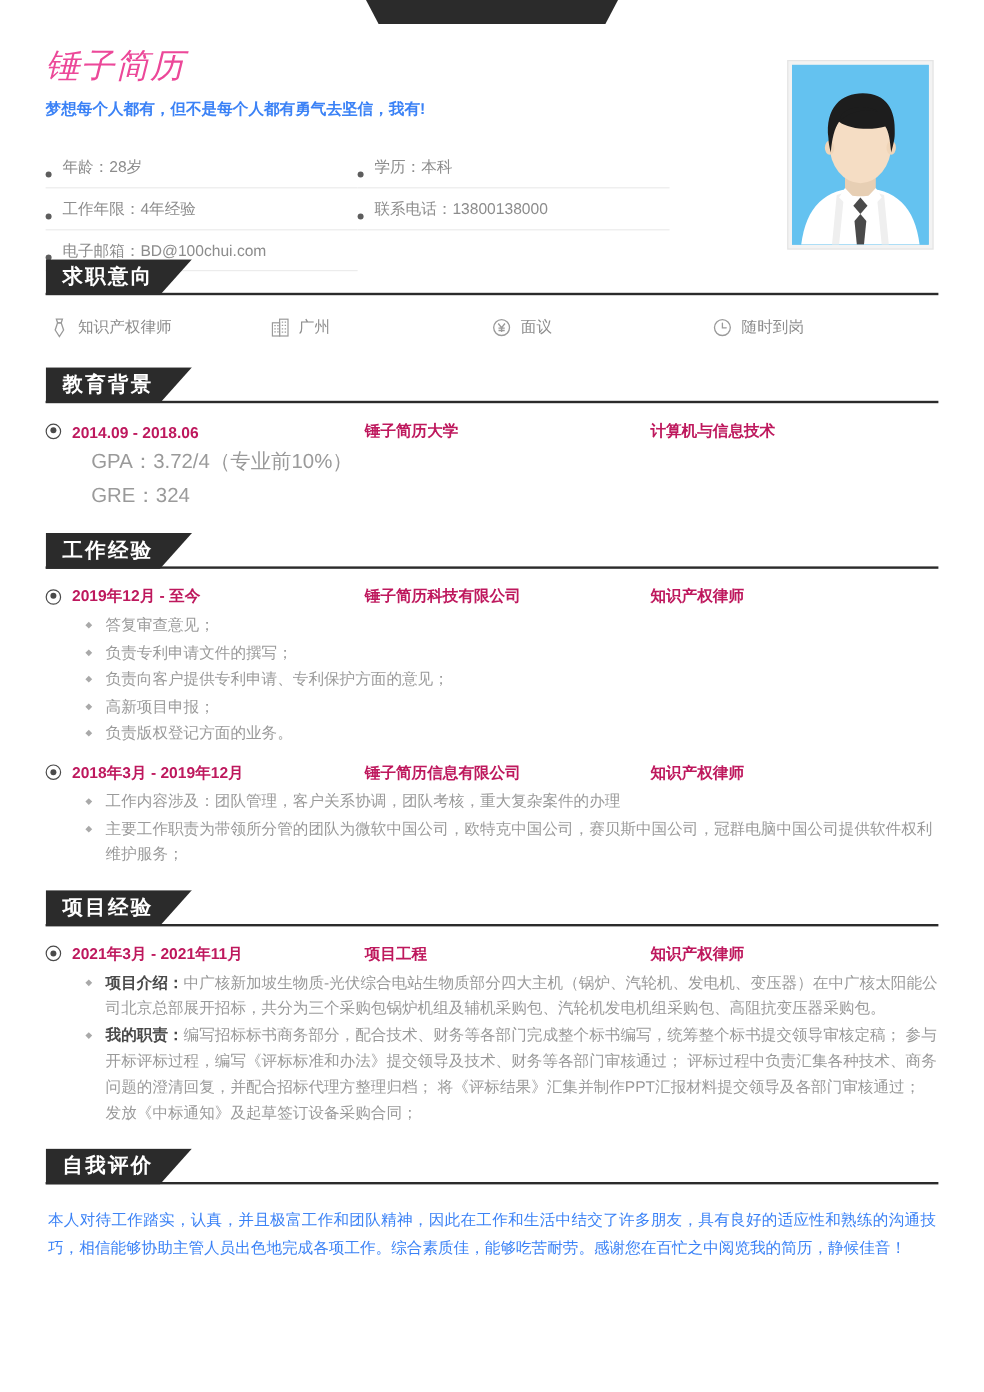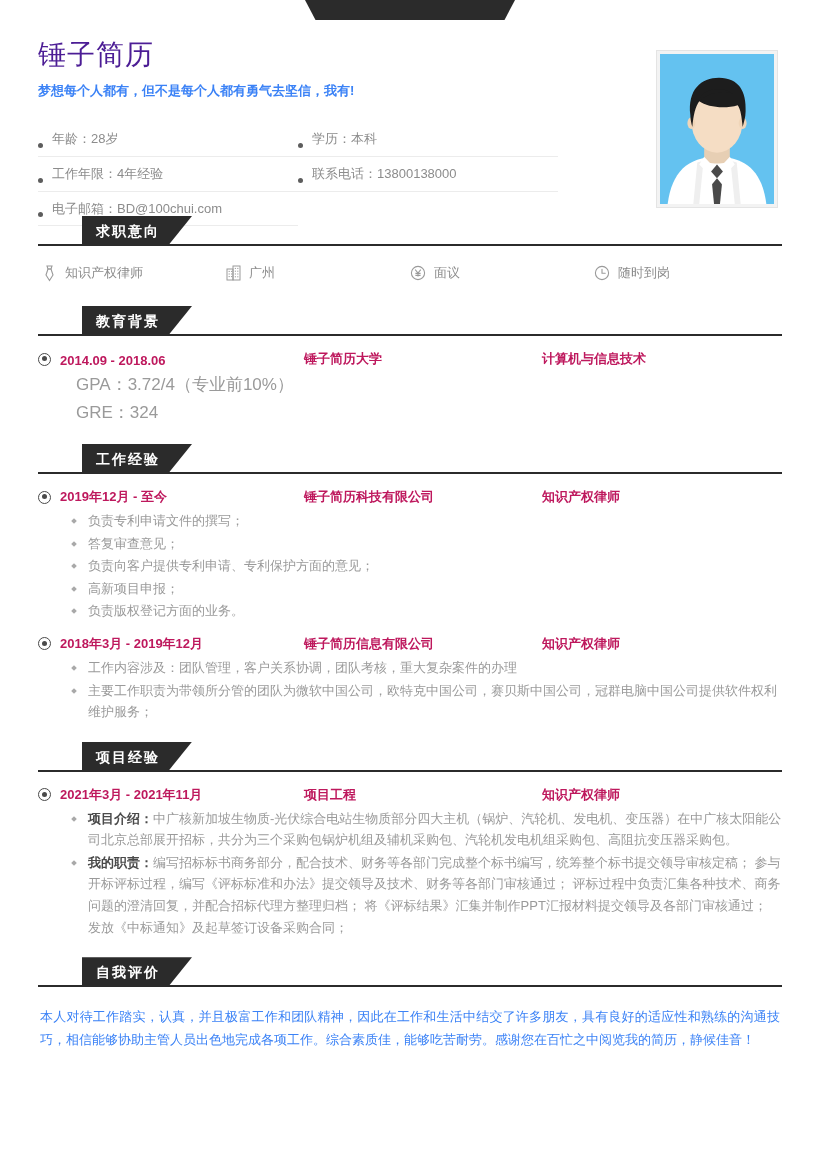--- a/index.html
+++ b/index.html
@@ -45,25 +45,26 @@
 
   
   .header {
     position: relative;
     padding-top: 38px;
     height: 200px;
     box-sizing: border-box;
   }
   .name {
     font-size: 28px;
-    color: #4c1d95;
+    color: #ec4899;
     font-weight: 400;
     letter-spacing: 1px;
     margin: 0 0 10px 0;
     line-height: 1.2;
+    font-style: italic;
   }
   .motto {
     font-size: 13px;
     color: #3b82f6;
     margin: 0 0 22px 0;
     line-height: 1.4;
     font-weight: bold;
   }
 
   .contact-grid {
@@ -119,28 +120,27 @@
     position: relative;
     height: 30px;
     margin-bottom: 4px;
   }
   .sec-tab {
     position: absolute;
     left: 0; top: 0;
     height: 30px;
     background: #2b2b2b;
     color: #ffffff;
-    font-size: 14px;
+    font-size: 17px;
     font-weight: bold;
     letter-spacing: 2px;
     line-height: 30px;
     padding: 0 32px 0 14px;
     clip-path: polygon(0% 0%, 100% 0%, 78% 100%, 0% 100%);
     box-sizing: border-box;
-    margin-left: 44px;
   }
   .sec-rule {
     position: absolute;
     left: 0; right: 0;
     bottom: 0;
     height: 2px;
     background: #2b2b2b;
   }
 
   
@@ -387,22 +387,22 @@
     </div>
 
     <div class="entry">
       <div class="entry-top">
         <span class="ring"></span>
         <span class="col-date">2019年12月 - 至今</span>
         <span class="col-org">锤子简历科技有限公司</span>
         <span class="col-role">知识产权律师</span>
       </div>
       <ul class="bullets">
+        <li>答复审查意见；</li>
         <li>负责专利申请文件的撰写；</li>
-        <li>答复审查意见；</li>
         <li>负责向客户提供专利申请、专利保护方面的意见；</li>
         <li>高新项目申报；</li>
         <li>负责版权登记方面的业务。</li>
       </ul>
     </div>
 
     <div class="entry">
       <div class="entry-top">
         <span class="ring"></span>
         <span class="col-date">2018年3月 - 2019年12月</span>

